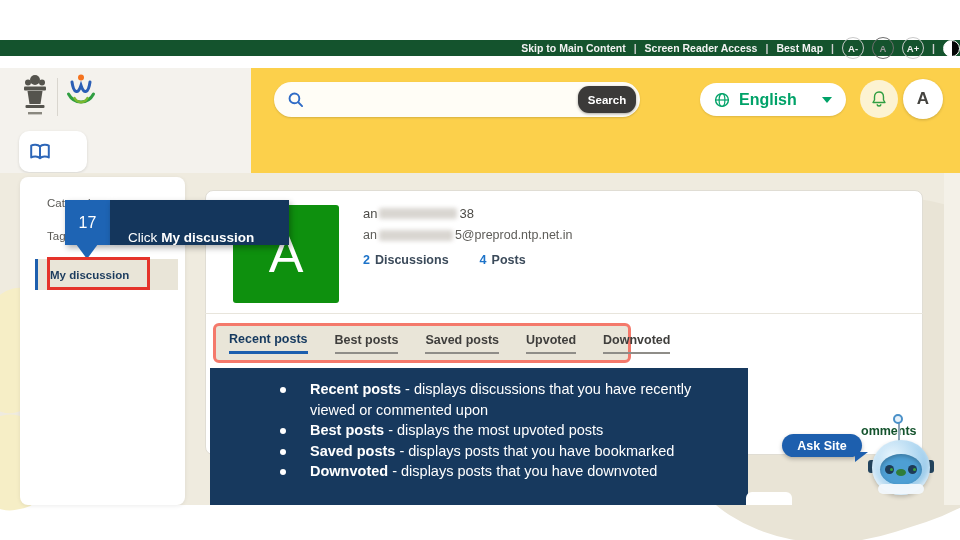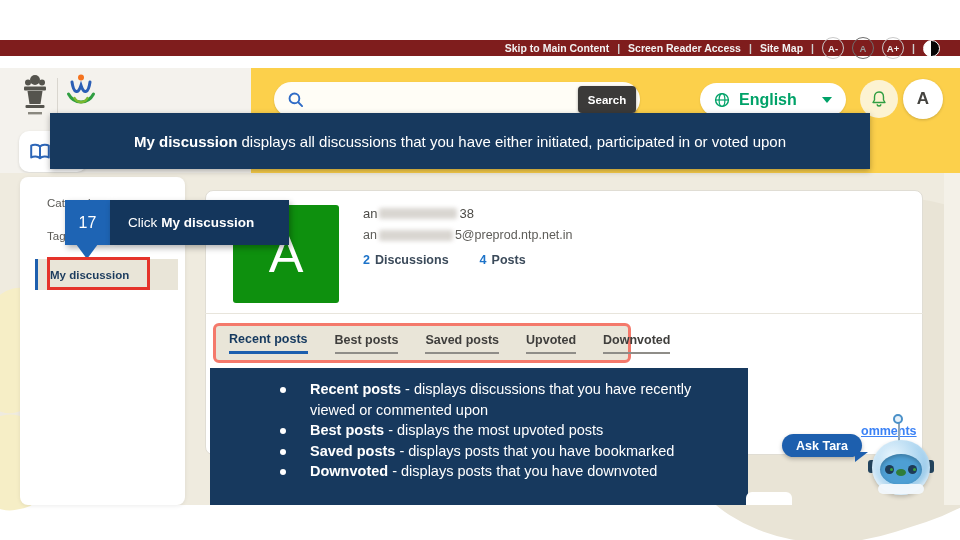--- a/index.html
+++ b/index.html
@@ -1,43 +1,43 @@
 <!DOCTYPE html>
 <html><head>
 <meta charset="utf-8">
 <style>
   * { margin:0; padding:0; box-sizing:border-box; }
   body { background:#ffffff; font-family:"Liberation Sans", sans-serif; }
   #app { position:relative; width:960px; height:540px; overflow:hidden; background:#ffffff; }
   .abs { position:absolute; }
 
   
-  .topbar { left:0; top:40px; width:960px; height:16px; background:#7f1d1d;
-            display:flex; align-items:center; justify-content:flex-end; padding-right:20px; gap:8px;
+  .topbar { left:0; top:40px; width:960px; height:16px; background:#14532d;
+            display:flex; align-items:center; justify-content:flex-end; gap:8px;
             color:#f2f2f2; font-size:10.5px; font-weight:600; }
   .topbar .sep { color:#cfcfcf; }
   .acc-circle { width:22px; height:22px; border-radius:50%; border:1px solid #c9c9c9; color:#f0f0f0;
                 display:flex; align-items:center; justify-content:center; font-size:9.5px; font-weight:700; }
   .acc-circle.dim { border-color:#6f6f6f; color:#9a9a9a; }
   .contrast-icon { width:17px; height:17px; border-radius:50%; border:1.6px solid #ffffff;
                    background:linear-gradient(90deg,#ffffff 0 50%, #050505 50% 100%); }
 
   
   .header { left:0; top:68px; width:960px; height:105px; background:#fcd04b; }
   .header-left { left:0; top:68px; width:251px; height:105px; background:#f4f2ed; }
   .logo-sep { left:57px; top:78px; width:1px; height:38px; background:#d9d6cf; }
   .book-pill { left:19px; top:131px; width:68px; height:41px; background:#ffffff; border-radius:10px;
                box-shadow:0 1px 3px rgba(0,0,0,.12); display:flex; align-items:center; padding-left:10px; }
 
   .search-pill { left:274px; top:82px; width:366px; height:35px; background:#fffdf6; border-radius:18px;
                  display:flex; align-items:center; padding-left:13px; box-shadow:0 1px 2px rgba(0,0,0,.15); }
   .search-pill input { border:none; outline:none; background:transparent; font-size:12.5px; color:#55534c;
                        width:230px; margin-left:9px; font-family:"Liberation Sans",sans-serif; }
   .search-pill input::placeholder { color:#8a8880; }
-  .search-btn { position:absolute; right:4px; top:4px; width:58px; height:27px; border-radius:4px;
+  .search-btn { position:absolute; right:4px; top:4px; width:58px; height:27px; border-radius:11px;
                 background:#3b3a39; color:#ffffff; font-size:11.5px; font-weight:600;
                 display:flex; align-items:center; justify-content:center; box-shadow:0 1px 3px rgba(0,0,0,.35); }
 
   .lang-pill { left:700px; top:83px; width:146px; height:33px; background:#ffffff; border-radius:17px;
                display:flex; align-items:center; padding:0 14px; box-shadow:0 1px 2px rgba(0,0,0,.12); }
   .lang-label { color:#00a268; font-size:16px; font-weight:700; margin-left:9px; }
   .chevron-down { width:0; height:0; border-left:5px solid transparent; border-right:5px solid transparent;
                   border-top:6px solid #00a268; margin-left:auto; }
   .bell-circle { left:860px; top:80px; width:38px; height:38px; border-radius:50%; background:#fcf3d2;
                  display:flex; align-items:center; justify-content:center; }
@@ -98,28 +98,28 @@
   .info-box li { position:relative; padding-left:56px; padding-right:12px; font-size:14.5px; line-height:20.6px; }
   .info-box li::before { content:""; position:absolute; left:26px; top:8px; width:6px; height:6px;
                          border-radius:50%; background:#ffffff; }
   .info-box b { font-weight:700; }
 
   
   .tip-step { left:65px; top:200px; width:45px; height:45px; background:#1e64b4; color:#ffffff;
               display:flex; align-items:center; justify-content:center; font-size:16px;
               box-shadow:2px 3px 6px rgba(0,0,0,.3); }
   .tip-body { left:110px; top:200px; width:179px; height:45px; background:#14365c; color:#ffffff;
-              display:flex; align-items:center; padding-left:18px; font-size:13.5px;
+              display:flex; align-items:flex-end; padding-left:18px; font-size:13.5px;
               box-shadow:2px 3px 6px rgba(0,0,0,.3); }
   .tip-body b { font-weight:700; margin-left:4px; }
   .tip-pointer { left:76px; top:244px; width:0; height:0; border-left:11px solid transparent;
                  border-right:11px solid transparent; border-top:15px solid #1e64b4; }
 
   
-  .partial-link { left:861px; top:424px; font-size:12.5px; font-weight:700; color:#3b82f6;text-decoration:underline; }
+  .partial-link { left:861px; top:424px; font-size:12.5px; font-weight:700; color:#14532d; }
   .ask-pill { left:782px; top:434px; width:80px; height:23px; background:#1d5fae; border-radius:12px;
               color:#ffffff; font-size:12.5px; font-weight:700; display:flex; align-items:center;
               justify-content:center; box-shadow:0 2px 4px rgba(0,0,0,.25); }
   .ask-tail { left:855px; top:452px; width:0; height:0; border-top:10px solid #1d5fae; border-right:13px solid transparent; }
   .robot { left:868px; top:412px; width:66px; height:92px; }
   .antenna-stem { position:absolute; left:30px; top:10px; width:2px; height:22px; background:#8fa5b8; }
   .antenna-ball { position:absolute; left:25px; top:2px; width:10px; height:10px; border-radius:50%;
                   border:2px solid #4a90c8; background:#e8f2fa; }
   .robot-ear { position:absolute; top:48px; width:7px; height:13px; border-radius:3px; background:#24455f; }
   .robot-head { position:absolute; left:4px; top:28px; width:58px; height:55px; border-radius:50%;
@@ -137,21 +137,21 @@
 </head>
 <body>
 
 <div id="app">
 
   <div class="abs topbar">
     <span>Skip to Main Content</span>
     <span class="sep">|</span>
     <span>Screen Reader Access</span>
     <span class="sep">|</span>
-    <span>Site Map</span>
+    <span>Best Map</span>
     <span class="sep">|</span>
     <span class="acc-circle">A-</span>
     <span class="acc-circle dim">A</span>
     <span class="acc-circle">A+</span>
     <span class="sep">|</span>
     <span class="contrast-icon"></span>
   </div>
 
   <div class="abs header"></div>
   <div class="abs header-left"></div>
@@ -258,44 +258,41 @@
     <div class="tab">
       <span class="tab-label">Upvoted</span>
         <span class="tab-line"></span>
     </div>
     <div class="tab">
       <span class="tab-label">Downvoted</span>
         <span class="tab-line"></span>
     </div>
   </div>
 
-  <div class="abs banner">
-    <span><b>My discussion</b><span> displays all discussions that you have either initiated, participated in or voted upon</span></span>
-  </div>
 
   <div class="abs info-box">
     <ul>
       <li><b>Recent posts</b><span> - displays discussions that you have recently viewed or commented upon</span></li>
       <li><b>Best posts</b><span> - displays the most upvoted posts</span></li>
       <li><b>Saved posts</b><span> - displays posts that you have bookmarked</span></li>
       <li><b>Downvoted</b><span> - displays posts that you have downvoted</span></li>
     </ul>
   </div>
 
   <div class="abs tip-step">17</div>
   <div class="abs tip-body">
     <span>Click</span>
       <b>My discussion</b>
   </div>
   <div class="abs tip-pointer"></div>
 
   <div class="abs red-box"></div>
 
   <span class="abs partial-link">omments</span>
-  <div class="abs ask-pill">Ask Tara</div>
+  <div class="abs ask-pill">Ask Site</div>
   <div class="abs ask-tail"></div>
   <div class="abs robot">
     <div class="antenna-stem"></div>
     <div class="antenna-ball"></div>
     <div class="robot-ear" style="left:0;"></div>
     <div class="robot-ear" style="right:0;"></div>
     <div class="robot-head"></div>
     <div class="robot-plate"></div>
     <div class="robot-eye" style="left:17px;"></div>
     <div class="robot-eye" style="left:40px;"></div>

